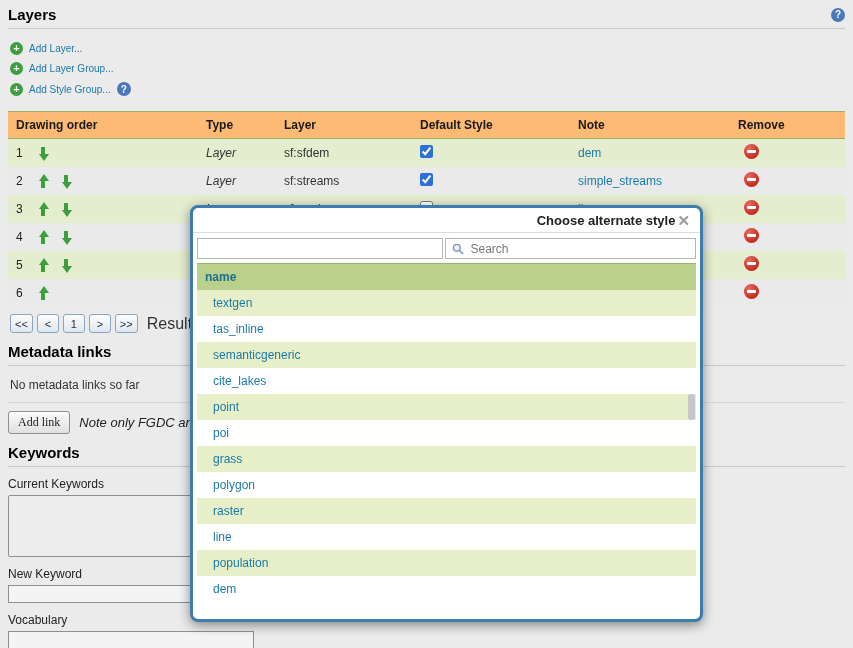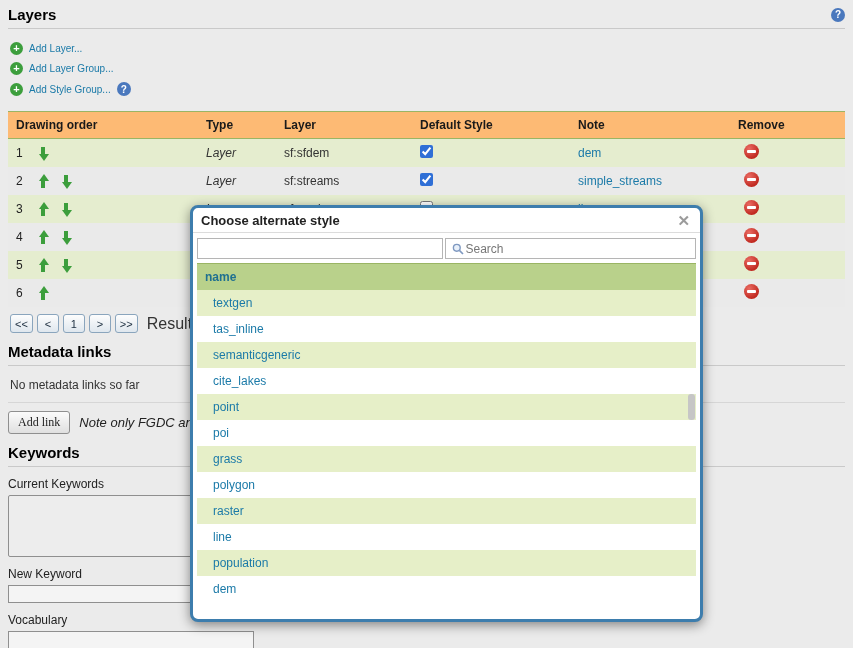--- a/index.html
+++ b/index.html
@@ -83,30 +83,30 @@
   .field-label { font-size:12px; margin:10px 0 4px; color:#222; }
   select.kw-list { width:250px; height:62px; border:1px solid #8f8f8f; background:#ededed; }
   input.kw-input { width:246px; height:18px; border:1px solid #8f8f8f; background:#f4f4f4;
     font-family:"Liberation Sans", sans-serif; font-size:12px; padding:0 4px; }
 
   
   .modal { position:absolute; left:190px; top:205px; width:513px; height:417px;
     background:#fff; border:3px solid #3d7dad; border-radius:8px;
     box-shadow:0 3px 12px rgba(0,0,0,0.45); z-index:10; overflow:hidden;
     display:flex; flex-direction:column; }
-  .modal-titlebar { display:flex; justify-content:space-between; align-items:center;
+  .modal-titlebar { display:flex; justify-content:flex-end; align-items:center;
     padding:5px 8px 4px; border-bottom:1px solid #dcdcdc; }
   .modal-title { font-weight:bold; font-size:13px; color:#222; }
   .close-icon { color:#9b9b9b; font-weight:bold; font-size:15px; line-height:1;
     cursor:pointer; padding:0 2px; }
 
   .modal-search-row { display:flex; gap:2px; padding:5px 4px 4px; }
   .search-left { flex:1; height:21px; border:1px solid #b5b5b5; background:#fff; }
   .search-right { flex:1; height:21px; border:1px solid #b5b5b5; background:#fff;
-    display:flex; align-items:center; padding-left:6px; }
+    display:flex; align-items:center; gap:5px; padding-left:6px; }
   .search-right input { border:none; outline:none; flex:1; font-size:12px; color:#444;
     background:transparent; font-family:"Liberation Sans", sans-serif; }
   .search-right input::placeholder { color:#777; }
 
   .modal-list-header { background:#b9d18b; color:#1f7090; font-weight:bold; font-size:12px;
     padding:6px 8px; margin:0 4px; border-top:1px solid #9ab564; cursor:pointer; }
   .modal-list { margin:0 4px 3px; position:relative; overflow:hidden; flex:1; }
   .style-row { padding:6px 16px; font-size:12px; }
   .style-row:nth-child(odd)  { background:#e6efc8; }
   .style-row:nth-child(even) { background:#fff; }

